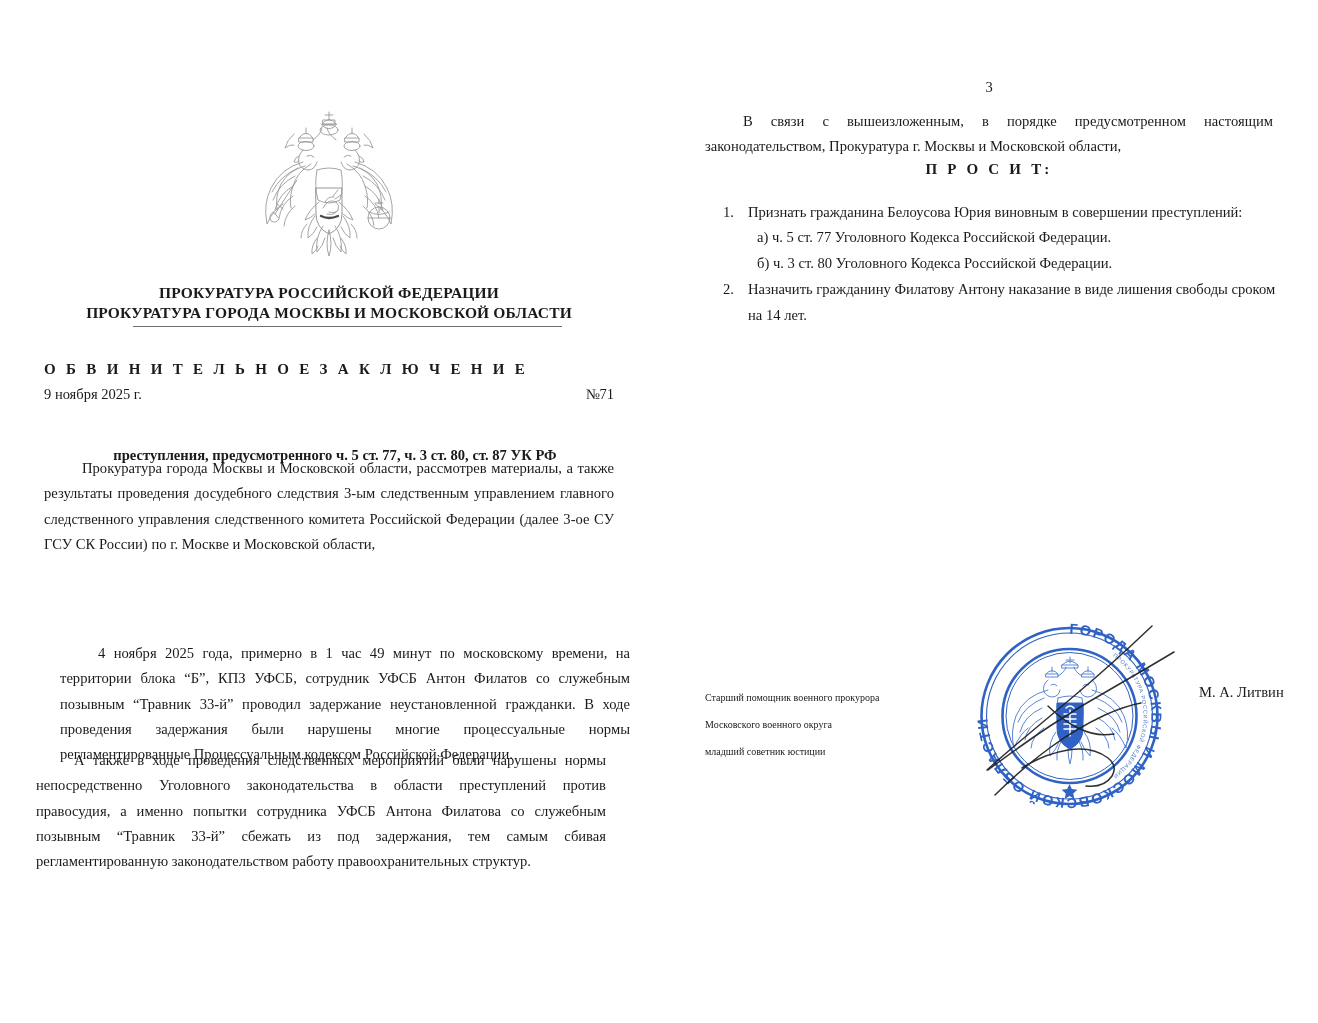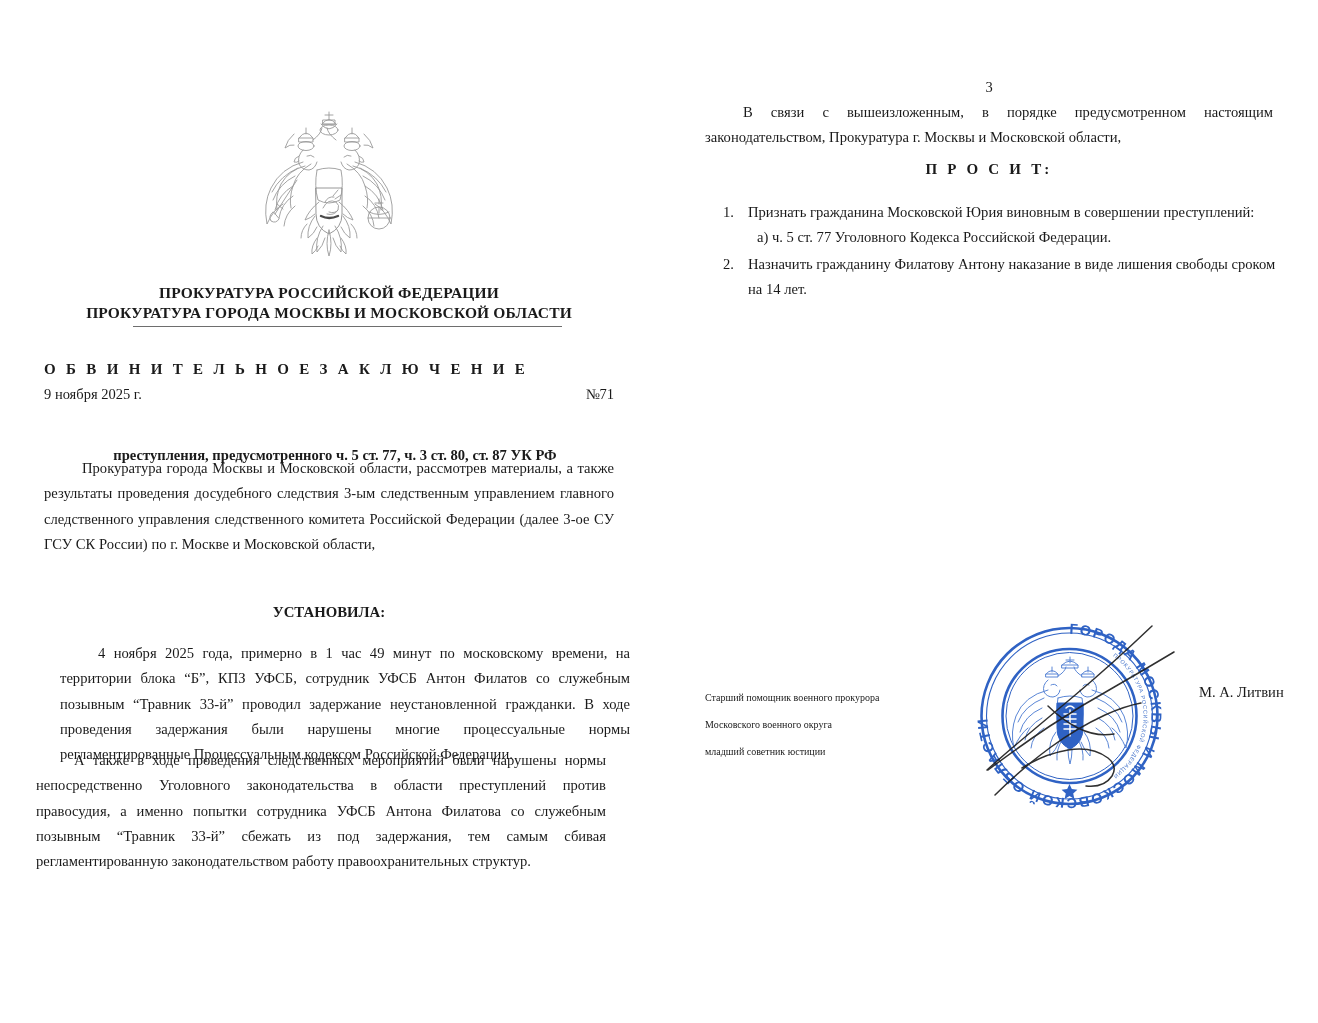--- a/index.html
+++ b/index.html
@@ -109,21 +109,21 @@
   
   .page-no {
     position: absolute;
     left: 705px;
     top: 79px;
     width: 568px;
     text-align: center;
     font-size: 14.5px;
   }
   .p-concl {
-    left: 705px; top: 100px; width: 568px;
+    left: 705px; top: 109px; width: 568px;
   }
   .heading-prosit {
     position: absolute;
     left: 705px;
     top: 161px;
     width: 568px;
     text-align: center;
     font-weight: bold;
     font-size: 15px;
     letter-spacing: 3.2px;
@@ -279,38 +279,38 @@
     <span>№71</span>
   </div>
 
   <div class="case-line">
     <br>
     <span>преступления, предусмотренного ч. 5 ст. 77, ч. 3 ст. 80, ст. 87 УК РФ</span>
   </div>
 
   <div class="para p-intro"><span class="ind"></span><span>Прокуратура города Москвы и Московской области, рассмотрев материалы, а также результаты проведения досудебного следствия 3-ым следственным управлением главного следственного управления следственного комитета Российской Федерации (далее 3-ое СУ ГСУ СК России) по г. Москве и Московской области,</span></div>
 
-  <div class="p-estab">УСТАНОВИЛА:</div>
 
   <div class="para p-body1"><span class="ind"></span><span>4 ноября 2025 года, примерно в 1 час 49 минут по московскому времени, на территории блока “Б”, КПЗ УФСБ, сотрудник УФСБ Антон Филатов со служебным позывным “Травник 33-й” проводил задержание неустановленной гражданки. В ходе проведения задержания были нарушены многие процессуальные нормы регламентированные Процессуальным кодексом Российской Федерации.</span></div>
 
   <div class="para p-body2"><span class="ind"></span><span>А также в ходе проведения следственных мероприятий были нарушены нормы непосредственно Уголовного законодательства в области преступлений против правосудия, а именно попытки сотрудника УФСБ Антона Филатова со служебным позывным “Травник 33-й” сбежать из под задержания, тем самым сбивая регламентированную законодательством работу правоохранительных структур.</span></div>
 
   <div class="page-no">3</div>
 
   <div class="para p-concl"><span class="ind"></span><span>В связи с вышеизложенным, в порядке предусмотренном настоящим законодательством, Прокуратура г. Москвы и Московской области,</span></div>
 
   <div class="heading-prosit">П Р О С И Т:</div>
 
   <ol class="req-list">
     <li class="req-item">
       <span class="req-num">1.</span>
-      <span>Признать гражданина Московской Юрия виновным в совершении преступлений:</span>
+      <span>Признать гражданина Белоусова Юрия виновным в совершении преступлений:</span>
       <ul class="sub-list">
         <li class="sub-item">а) ч. 5 ст. 77 Уголовного Кодекса Российской Федерации.</li>
+        <li class="sub-item">б) ч. 3 ст. 80 Уголовного Кодекса Российской Федерации.</li>
       </ul>
     </li>
     <li class="req-item">
       <span class="req-num">2.</span>
       <span>Назначить гражданину Филатову Антону наказание в виде лишения свободы сроком на 14 лет.</span>
     </li>
   </ol>
 
   <div class="sig-block">
     <div>Старший помощник военного прокурора</div>

